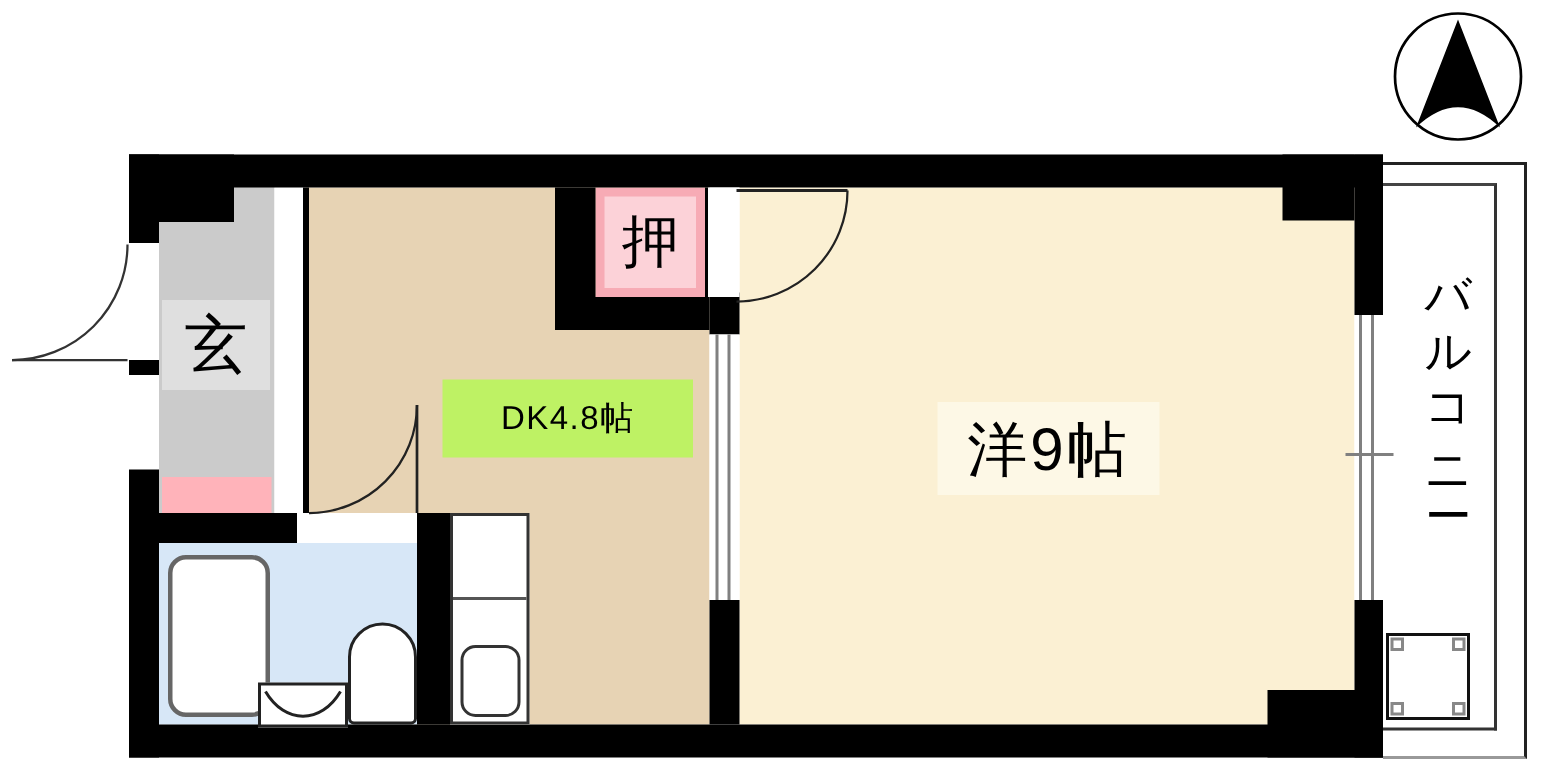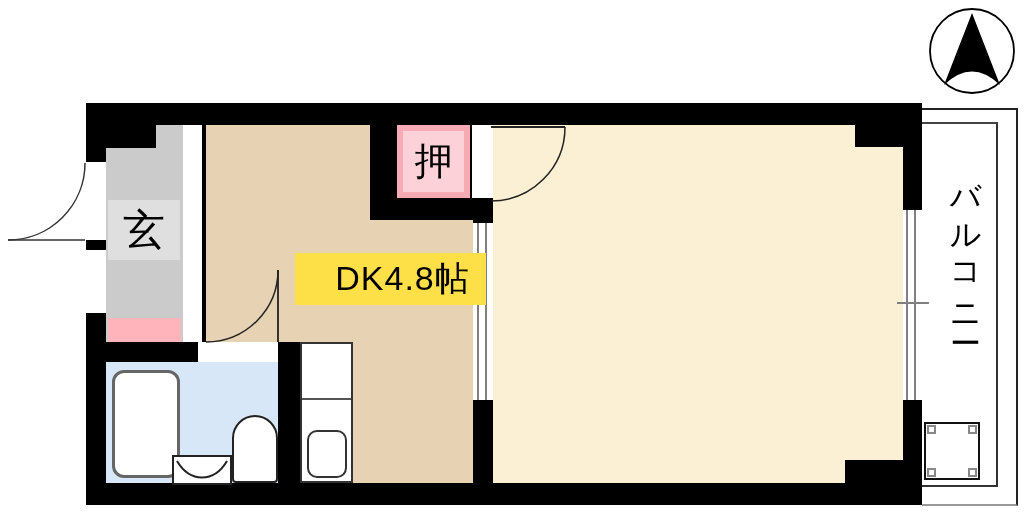--- a/index.html
+++ b/index.html
@@ -11,21 +11,21 @@
   .floor{position:absolute;}
   .floor-entrance{background:#cbcbcb;}
   .floor-dk{background:#e7d3b4;}
   .floor-west{background:#fbf0d3;}
   .floor-bath{background:#d7e7f7;}
   .closet{background:#f7abb5;}
   .closet-inner{position:absolute;left:6px;top:6px;right:6px;bottom:6px;background:#fcd2d8;display:flex;align-items:center;justify-content:center;font-size:38px;color:#000;}
   .mat{background:#ffb3ba;}
   .label-box{position:absolute;display:flex;align-items:center;justify-content:center;color:#000;}
   .genkan-box{background:#dfdfdf;font-size:42px;}
-  .dk-box{background:#fde047;font-size:34px;letter-spacing:1px;padding-left:24px;}
+  .dk-box{background:#bef264;font-size:22px;letter-spacing:1px;}
   .west-box{background:#fdf8e6;font-size:40px;letter-spacing:2px;}
   .fixture{position:absolute;background:#fff;box-sizing:border-box;}
   .tub{border:3px solid #666;border-radius:12px;}
   .toilet{border:2px solid #222;border-radius:23px 23px 4px 4px;}
   .basin{border:2px solid #222;}
   .counter{border:2px solid #333;}
   .counter-divider{position:absolute;left:0;right:0;top:54px;height:2px;background:#555;}
   .ksink{border:2px solid #333;border-radius:10px;}
   .pan{border:2px solid #111;}
   .pan-corner{position:absolute;width:9px;height:9px;border:2px solid #888;box-sizing:border-box;background:#fff;}
@@ -125,19 +125,22 @@
     <path d="M 4,76 A 72,72 0 0 0 76,4" fill="none" stroke="#222" stroke-width="1.5"></path>
   </svg>
   <svg class="abs" style="left:489px;top:123px;" width="80" height="80" viewBox="0 0 80 80">
     <path d="M 2,4 H 76" fill="none" stroke="#222" stroke-width="2"></path>
     <path d="M 76,4 A 74,74 0 0 1 2,78" fill="none" stroke="#222" stroke-width="1.5"></path>
   </svg>
 
   <div class="label-box dk-box" style="left:295px;top:253px;width:167px;height:52px;">
     <span>DK4.8帖</span>
   </div>
+  <div class="label-box west-box" style="left:625px;top:268px;width:148px;height:62px;">
+    <span>洋9帖</span>
+  </div>
 
   <svg class="abs" style="left:928px;top:7px;" width="88" height="88" viewBox="0 0 88 88">
     <circle cx="44" cy="44" r="42" fill="#fff" stroke="#000" stroke-width="1.8"></circle>
     <path d="M 44,6 L 72,78 Q 44,51 16,78 Z" fill="#000"></path>
   </svg>
 
 </div>
 
 </body></html>

